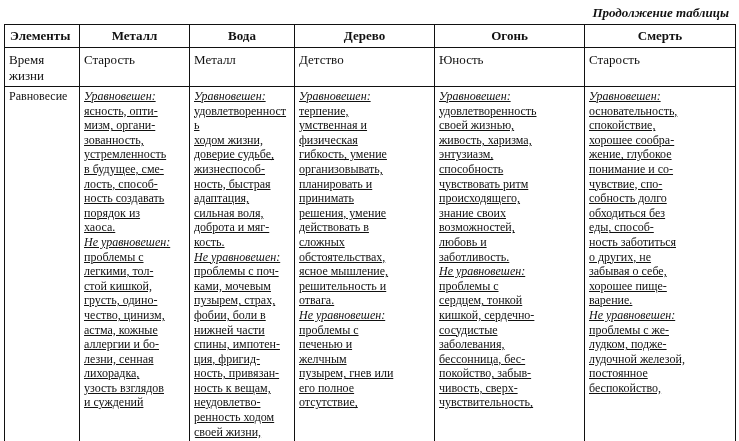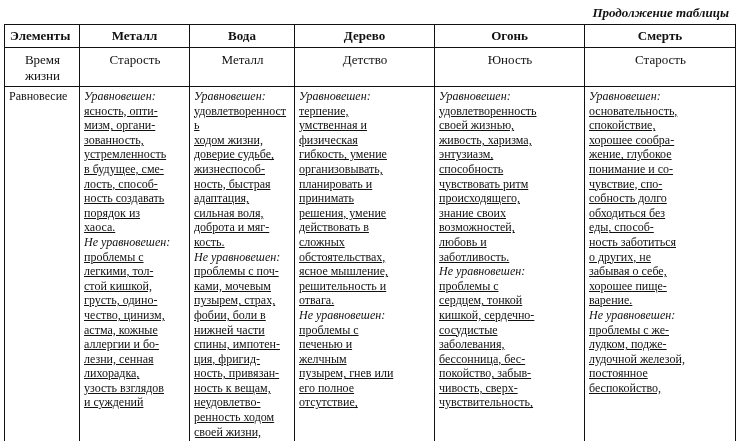--- a/index.html
+++ b/index.html
@@ -4,24 +4,24 @@
 <style>
   html,body{margin:0;padding:0;background:#fff;width:739px;height:441px;overflow:hidden;}
   body{font-family:"Liberation Serif","DejaVu Serif",serif;color:#111;}
   .note{font-style:italic;font-size:13px;text-align:right;padding:5px 10px 3px 0;height:16px;font-weight:bold;}
   table{border-collapse:collapse;table-layout:fixed;width:731px;margin-left:4px;height:415px;}
   th,td{border:1px solid #111;vertical-align:top;padding:2px 3px 2px 4px;overflow:hidden;}
   th{font-size:13px;font-weight:bold;text-align:center;vertical-align:middle;padding:3px 12px;}
   th.c0{text-align:left;padding-left:5px;}
   tr.head{height:23px;}
   tr.time{height:37px;}
-  tr.time td{font-size:13px;padding-top:4px;text-align:center;}
+  tr.time td{font-size:13px;padding-top:4px;}
   td.rowlabel{font-size:13px;}
   tr.balance td{font-size:12px;line-height:14.6px;word-wrap:break-word;border-radius:14px;}
-  .ital{font-style:italic;}
+  .ital{font-style:italic;text-decoration:underline;}
   .txt{white-space:pre-line;text-decoration:underline;}
 </style>
 </head>
 <body>
 
 <div class="note">Продолжение таблицы</div>
 
 <table>
   <colgroup>
     <col style="width:75px">

